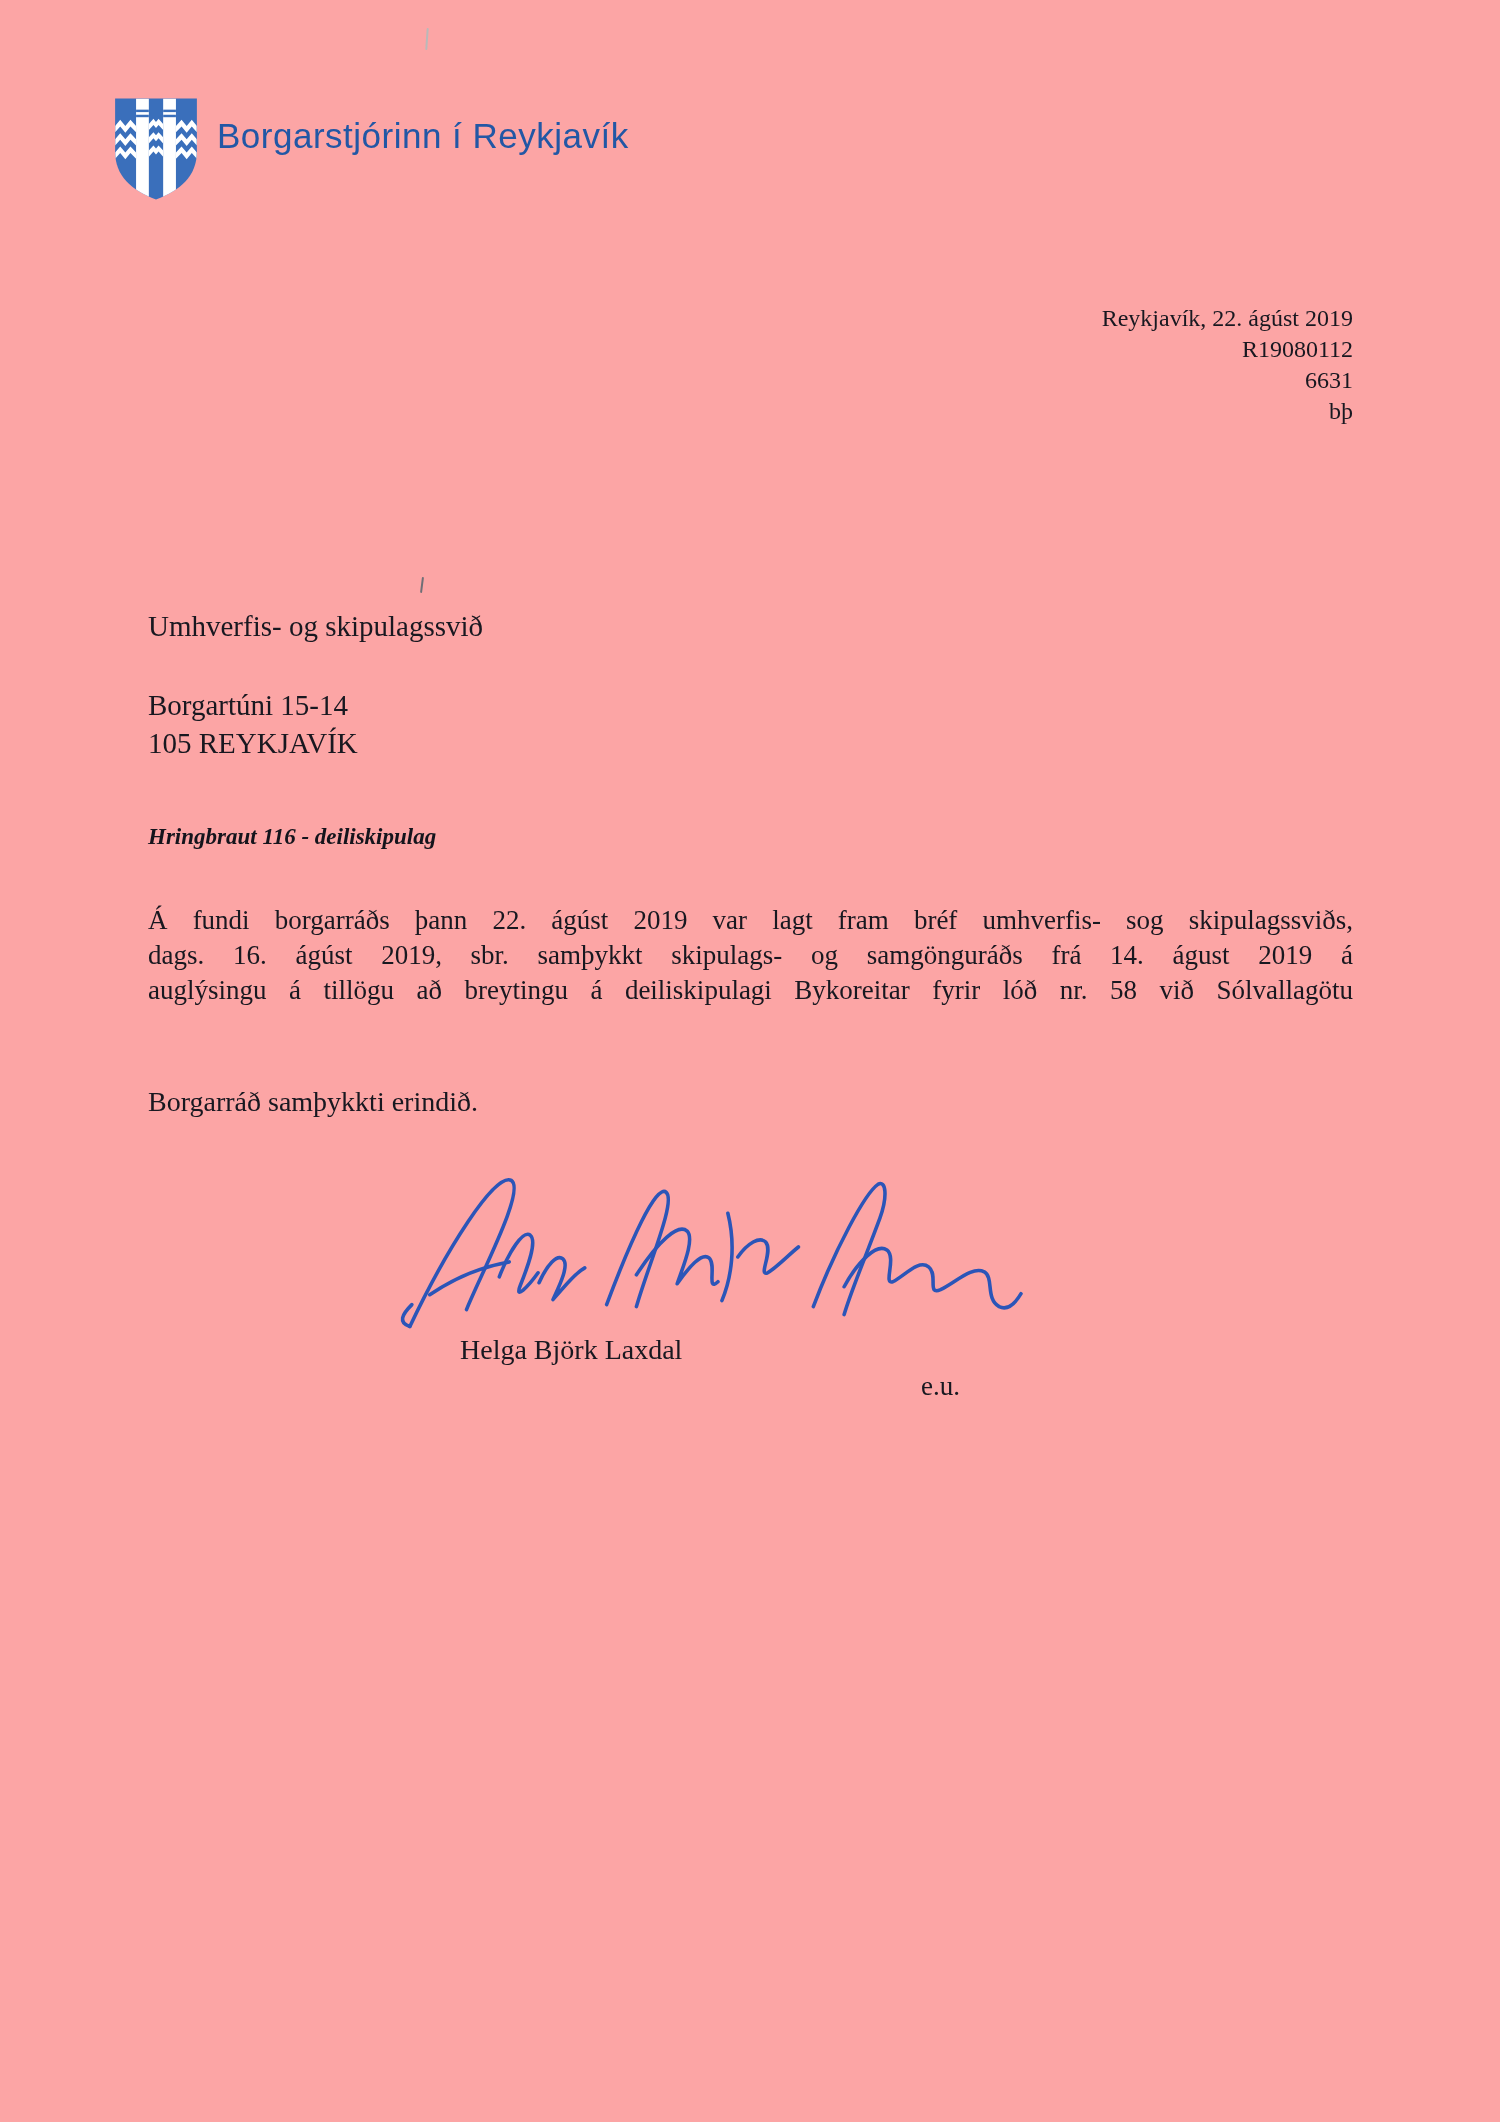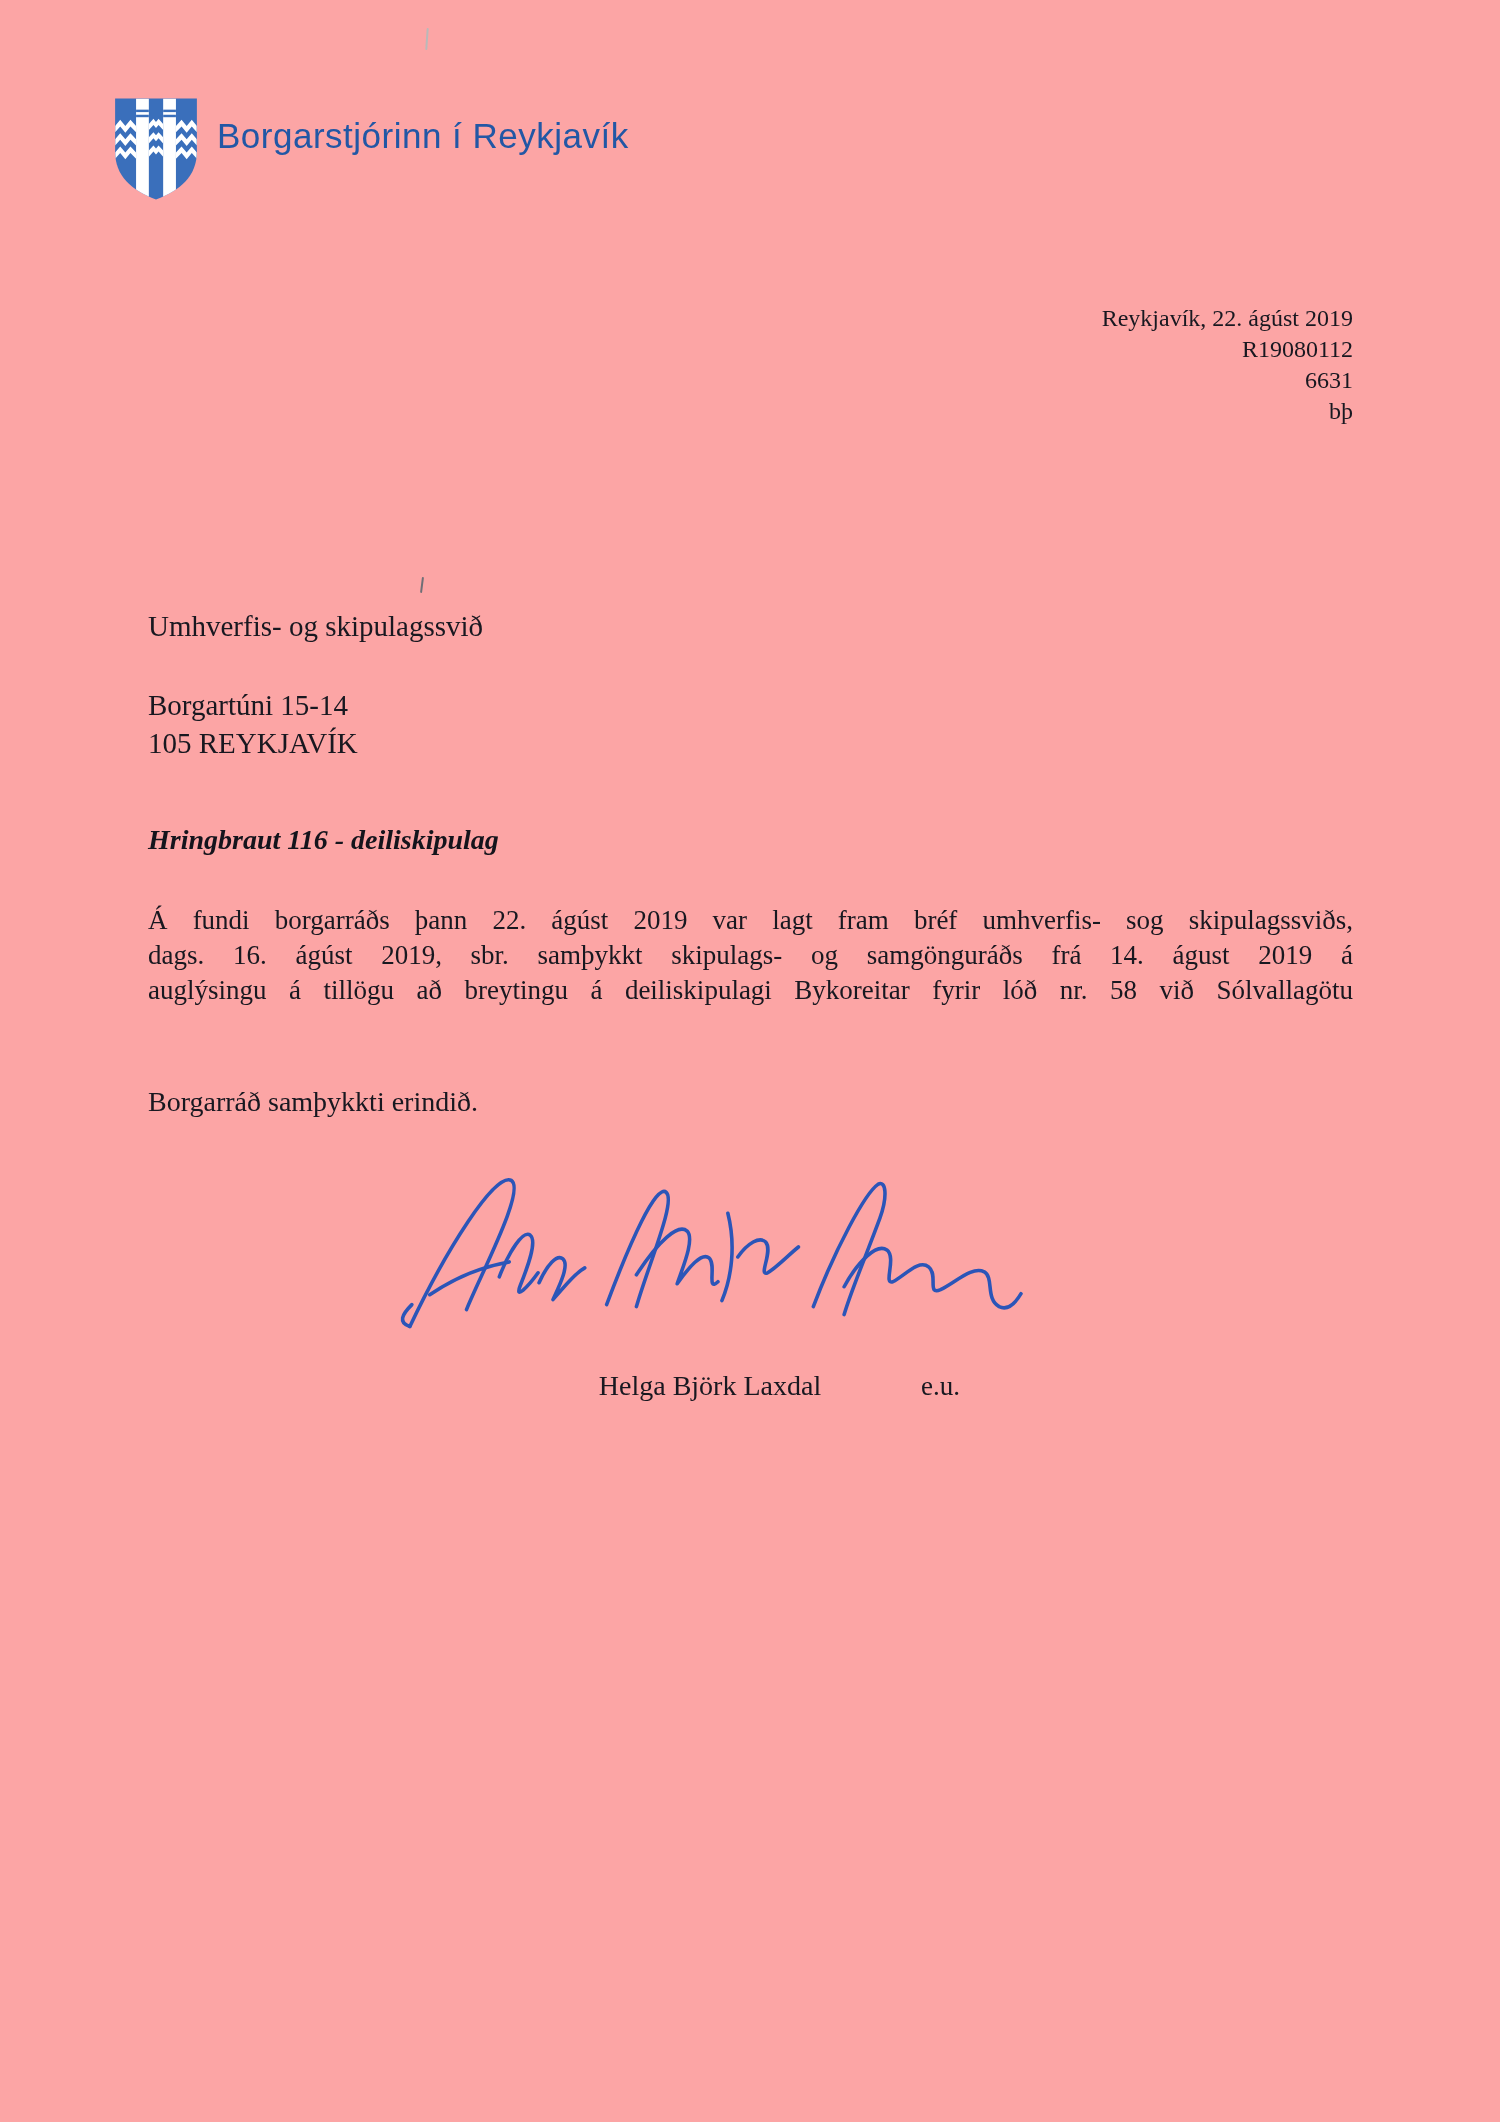--- a/index.html
+++ b/index.html
@@ -26,34 +26,34 @@
     text-align:right;font-size:24px;line-height:31px;
     color:#181820;
   }
   
   .recipient{position:absolute;left:148px;top:610px;font-size:29px;color:#181820;}
   .recipient .dept{margin-bottom:46px;}
   .recipient .street{margin-bottom:5px;}
   
   .subject{
     position:absolute;left:148px;top:824px;
-    font-size:28px;font-weight:bold;font-style:italic;color:#14141c;
+    font-size:23px;font-weight:bold;font-style:italic;color:#14141c;
   }
   
   .para{
     position:absolute;left:148px;top:903px;width:1205px;
     font-size:27px;line-height:35px;color:#181820;
   }
   .para .just{text-align:justify;text-align-last:justify;}
   .closing{position:absolute;left:148px;top:1086px;font-size:28px;color:#181820;}
   
   .sig{position:absolute;left:388px;top:1152px;width:636px;height:186px;}
   .sig-name{
     position:absolute;left:460px;top:1334px;width:500px;
-    text-align:center;font-size:28px;color:#181820;margin-top:36px;
+    text-align:left;font-size:28px;color:#181820;
   }
   .sig-eu{
     position:absolute;left:460px;top:1371px;width:500px;
     text-align:right;font-size:27px;color:#181820;
   }
   
   .artifact1{
     position:absolute;left:426px;top:28px;width:2px;height:22px;
     background:#b9b9b9;transform:rotate(4deg);border-radius:1px;
   }

